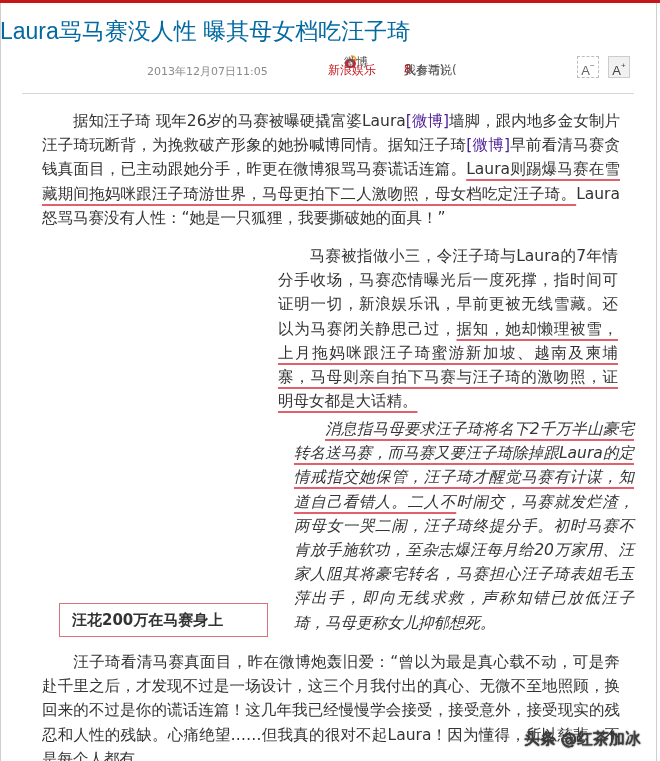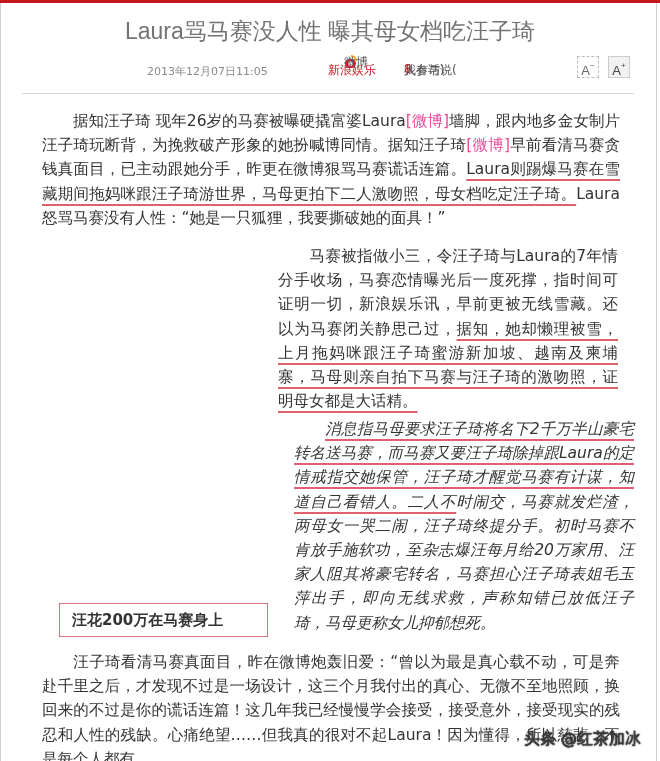--- a/index.html
+++ b/index.html
@@ -8,22 +8,22 @@
     background: #ffffff;
     font-family: "DejaVu Sans", "Liberation Sans", sans-serif;
     color: #333333;
     position: relative;
   }
   .topbar { position: absolute; left: 0; top: 0; width: 660px; height: 3px; background: #c4161c; }
   .frame-left { position: absolute; left: 0; top: 3px; width: 1px; height: 758px; background: #cfcfcf; }
   .frame-right { position: absolute; left: 656px; top: 3px; width: 1px; height: 758px; background: #cfcfcf; }
 
   .title {
-    position: absolute; left: 0; top: 16px; width: 660px; text-align: center;
-    font-size: 23px; color: #737373; letter-spacing: 0px; white-space: nowrap;
+    position: absolute; left: 0; top: 16px; width: 660px; 
+    font-size: 23px; color: #0369a1; letter-spacing: 0px; white-space: nowrap;
     font-family: "Liberation Sans", "DejaVu Sans", sans-serif;
   }
   .meta { position: absolute; top: 62px; left: 0; width: 550px; height: 20px; font-size: 12px; }
   .meta span { position: absolute; white-space: nowrap; }
   .meta .date { left: 147px; color: #8a8a8a; font-size: 11px; top: 2px; }
   .meta .source { left: 288px; color: #c4161c; margin-left: 40px; }
   .meta .weibo { left: 344px; color: #555; display: flex; align-items: center; gap: 2px; }
   .weibo-logo { width: 14px; height: 14px; position: relative; display: inline-block; }
   .weibo-logo .eye { position: absolute; left: 1px; top: 4px; width: 11px; height: 9px; background: #e6162d; border-radius: 50%; }
   .weibo-logo .pupil { position: absolute; left: 4px; top: 6px; width: 5px; height: 5px; background: #fff; border-radius: 50%; }
@@ -42,21 +42,21 @@
 
   .para {
     position: absolute; font-size: 15.5px; line-height: 24.2px; color: #333;
     text-align: justify;
   }
   .para .indent { display: inline-block; width: 31px; }
   .p1 { left: 42px; top: 109px; width: 578px; }
   .p2 { left: 278px; top: 244px; width: 340px; }
   .p3 { left: 278px; top: 401px; width: 340px; }
   .p4 { left: 42px; top: 650px; width: 578px; }
-  .wb-tag { color: #ec4899; }
+  .wb-tag { color: #4c1d95; }
   .ul { text-decoration: underline; text-decoration-color: #e0606b; text-decoration-thickness: 2px; text-underline-offset: 5px; }
 
   .subhead {
     position: absolute; left: 59px; top: 603px; width: 209px; height: 34px;
     border: 1px solid #d9727c; box-sizing: border-box;
     font-size: 15px; font-weight: bold; color: #333; line-height: 32px;
     padding-left: 12px;
   }
   .watermark {
     position: absolute; left: 524px; top: 729px; font-size: 16px; color: #404040;

